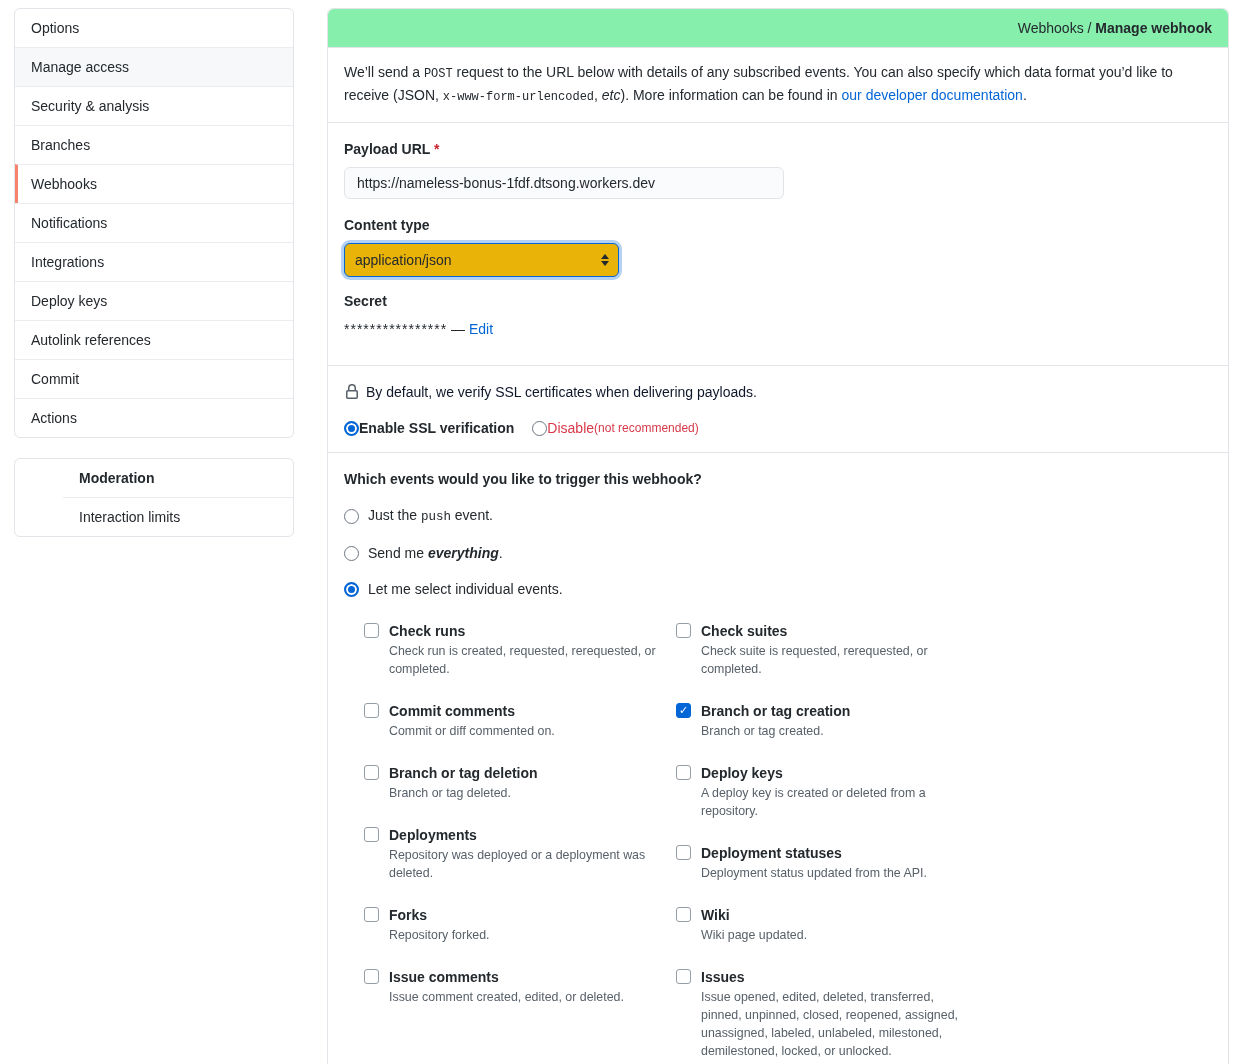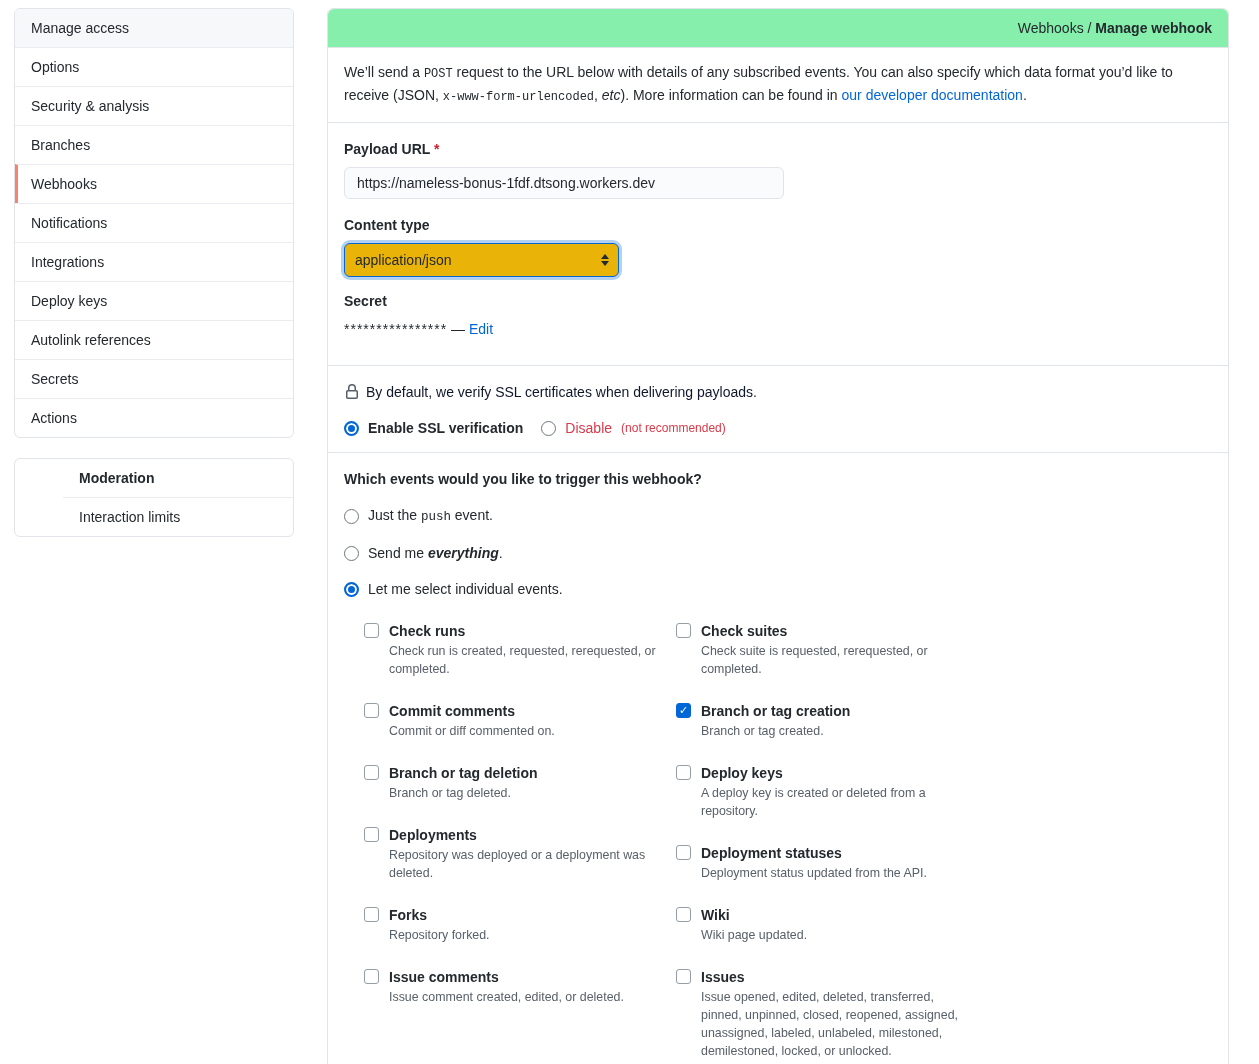--- a/index.html
+++ b/index.html
@@ -49,21 +49,21 @@
   .secret-row a { color:#0366d6; }
   .form-section { padding-bottom:26px; }
 
   
   .ssl-title { font-weight:600; line-height:20px; margin-bottom:8px; }
   .ssl-note { display:flex; align-items:center; gap:6px; line-height:20px; color:#0f172a; }
   .ssl-note svg { flex:0 0 auto; }
   .ssl-radios { margin-top:18px; display:flex; align-items:center; }
   .radio { width:15px; height:15px; border-radius:50%; border:1px solid #6e7781; background:#fff; flex:0 0 auto; }
   .radio.checked { border:2px solid #0366d6; background:#0366d6; box-shadow:inset 0 0 0 2px #ffffff; }
-  .radio-row { display:inline-flex; align-items:center; gap:9px; cursor:pointer; }
+  .radio-row { display:inline-flex; align-items:center; cursor:pointer; }
   .ssl-radios .radio-row + .radio-row { margin-left:18px; }
   .ssl-enable-label { font-weight:600; }
   .danger { color:#d73a49; }
   .danger-note { color:#d73a49; font-size:12px; }
 
   
   .events-question { font-weight:600; line-height:20px; }
   .event-radio { display:flex; align-items:center; gap:9px; margin-top:16px; line-height:20px; cursor:pointer; }
   .event-radio code { font-size:12.5px; }
   .event-radio .bold { font-weight:600;font-style:italic; }
@@ -77,30 +77,30 @@
   .checkbox.checked { background:#0366d6; border-color:#0366d6; }
   .checkbox.checked::after { content:"✓"; color:#fff; font-size:11px; font-weight:700; line-height:1; }
   .cb-label { font-weight:600; line-height:20px; }
   .cb-desc { font-size:12.4px; line-height:18px; color:#586069; margin-top:1px; }
 </style>
 </head>
 <body>
 
 <nav class="sidebar">
   <div class="side-box">
+    <a class="side-item">Options</a>
     <a class="side-item selected">Manage access</a>
-    <a class="side-item">Options</a>
     <a class="side-item">Security &amp; analysis</a>
     <a class="side-item">Branches</a>
     <a class="side-item active">Webhooks</a>
     <a class="side-item">Notifications</a>
     <a class="side-item">Integrations</a>
     <a class="side-item">Deploy keys</a>
     <a class="side-item">Autolink references</a>
-    <a class="side-item">Secrets</a>
+    <a class="side-item">Commit</a>
     <a class="side-item">Actions</a>
   </div>
   <div class="side-box">
     <div class="side-header">Moderation</div>
     <a class="side-item">Interaction limits</a>
   </div>
 </nav>
 
 <section class="main">
 

